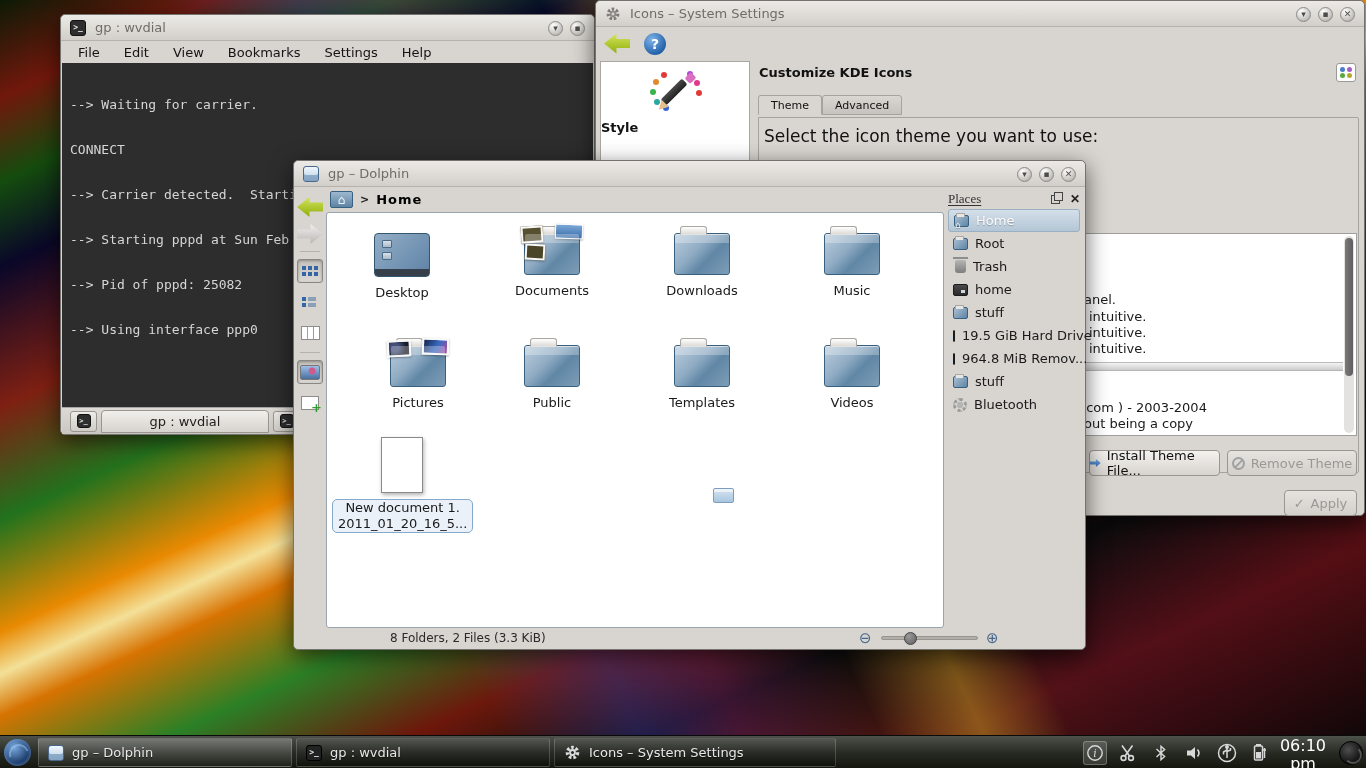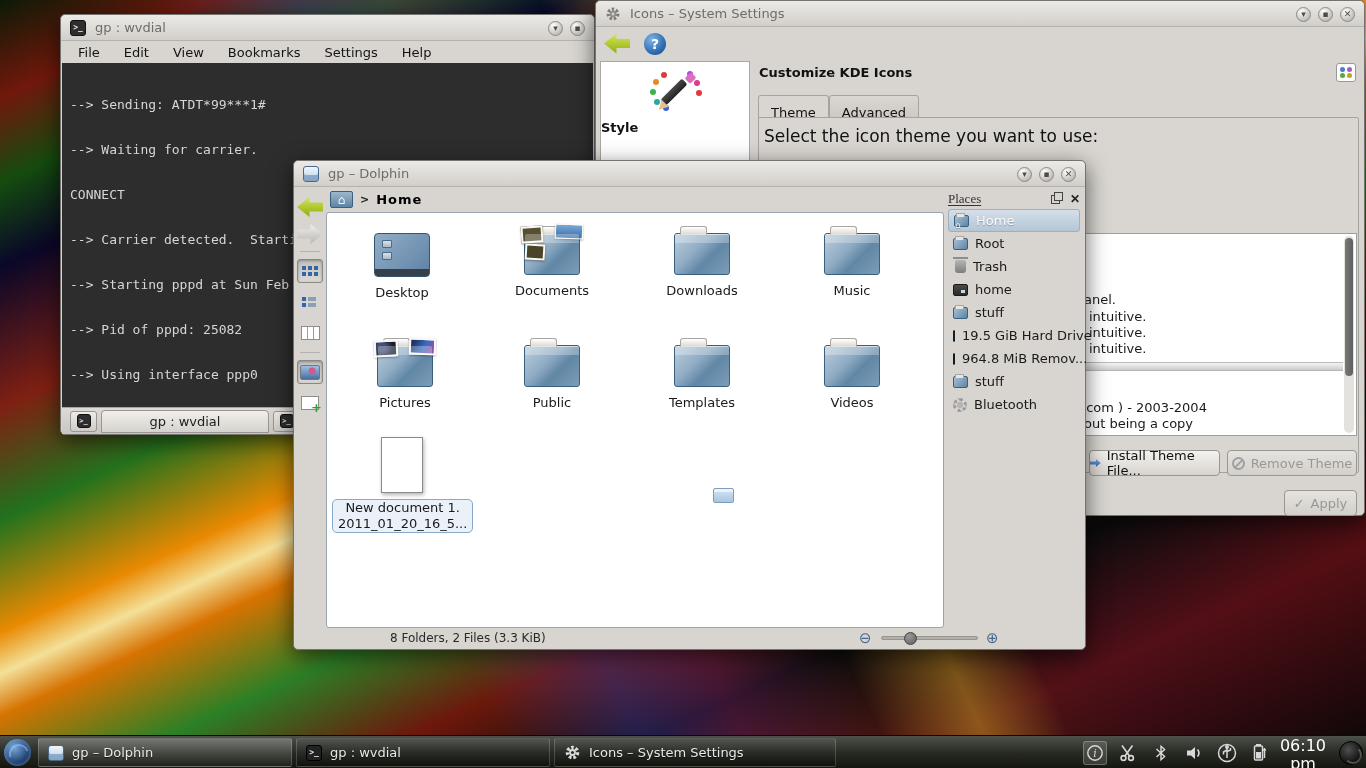--- a/index.html
+++ b/index.html
@@ -77,21 +77,21 @@
                  26px -1px 0 #b44ad8, 33px 8px 0 #e23a8b, 35px 18px 0 #e23a3a; }
   .style-label { margin-top:6px; font-size:13px; font-weight:bold; color:#111; }
   .hw-icon { margin:26px auto 0; width:38px; height:32px; background:linear-gradient(#efede9,#c9c6c1);
              border:1px solid #918f8b; border-radius:4px; display:flex; align-items:center; justify-content:center;
              gap:2px; color:#8a8885; font-size:13px; }
   .ss-heading { position:absolute; left:163px; top:64px; font-size:13px; font-weight:bold; color:#111; }
   .overview-btn { position:absolute; right:8px; top:62px; width:20px; height:19px; background:#fdfdfd;
                   border:1px solid #999; border-radius:3px; }
   .overview-btn i { position:absolute; width:5px; height:5px; border-radius:50%; }
   .ss-tabs { position:absolute; left:162px; top:94px; display:flex; }
-  .ss-tab { height:17px; padding:16px 12px; font-size:13px; color:#111; border:1px solid #a5a3a0;
+  .ss-tab { height:17px; padding:9px 12px; font-size:11px; color:#111; border:1px solid #a5a3a0;
             background:linear-gradient(#dad7d2,#c6c3be); display:flex; align-items:center; border-radius:3px 3px 0 0; }
   .ss-tab.active { background:#d9d6d1; border-bottom:1px solid #d9d6d1; }
   .ss-frame { position:absolute; left:162px; top:116px; width:601px; height:356px; border:1px solid #a5a3a0;
               background:#d9d6d1; border-radius:0 2px 2px 2px; }
   .ss-prompt { position:absolute; left:168px; top:125px; font-size:17px; color:#111; }
   .ss-bigbox { position:absolute; left:167px; top:232px; width:594px; height:203px; background:#fff;
                border:1px solid #a09e9a; }
   .ss-divider { position:absolute; left:1px; right:13px; top:128px; height:9px;
                 background:linear-gradient(#f4f4f4,#cccccc); border-top:1px solid #bbb; border-bottom:1px solid #b5b5b5; }
   .ss-scroll { position:absolute; right:2px; top:2px; bottom:2px; width:10px; background:#e4e2de;
@@ -243,21 +243,20 @@
     </div>
     <div class="menubar">
       <span>File</span>
       <span>Edit</span>
       <span>View</span>
       <span>Bookmarks</span>
       <span>Settings</span>
       <span>Help</span>
     </div>
     <div class="term-screen">
-      <div>--&gt; Sending: ATDT*99***1#</div>
       <div>--&gt; Waiting for carrier.</div>
       <div>CONNECT</div>
       <div>--&gt; Carrier detected.  Starting PPP immediately.</div>
       <div>--&gt; Starting pppd at Sun Feb  6 18:08:22 2011</div>
       <div>--&gt; Pid of pppd: 25082</div>
       <div>--&gt; Using interface ppp0</div>
       
       
       
       
@@ -409,21 +408,21 @@
       </div>
       <div class="dcell" style="left:305px;top:12px">
         <div class="folder"></div>
         <div class="dlabel">Downloads</div>
       </div>
       <div class="dcell" style="left:455px;top:12px">
         <div class="folder"></div>
         <div class="dlabel">Music</div>
       </div>
 
-      <div class="dcell" style="left:8px;top:124px">
+      <div class="dcell" style="left:21px;top:124px">
         <div class="folder">
           <span class="thumb" style="left:-4px;top:-6px;width:24px;height:17px;background:radial-gradient(circle at 30% 40%, #44507a 0 4px, #181c28 70%);transform:rotate(-3deg)"></span>
           <span class="thumb" style="right:-4px;top:-8px;width:27px;height:17px;background:linear-gradient(120deg,#15234a,#3a6ac0 55%,#b04aa0);transform:rotate(2deg)"></span>
         </div>
         <div class="dlabel">Pictures</div>
       </div>
       <div class="dcell" style="left:155px;top:124px">
         <div class="folder"></div>
         <div class="dlabel">Public</div>
       </div>

